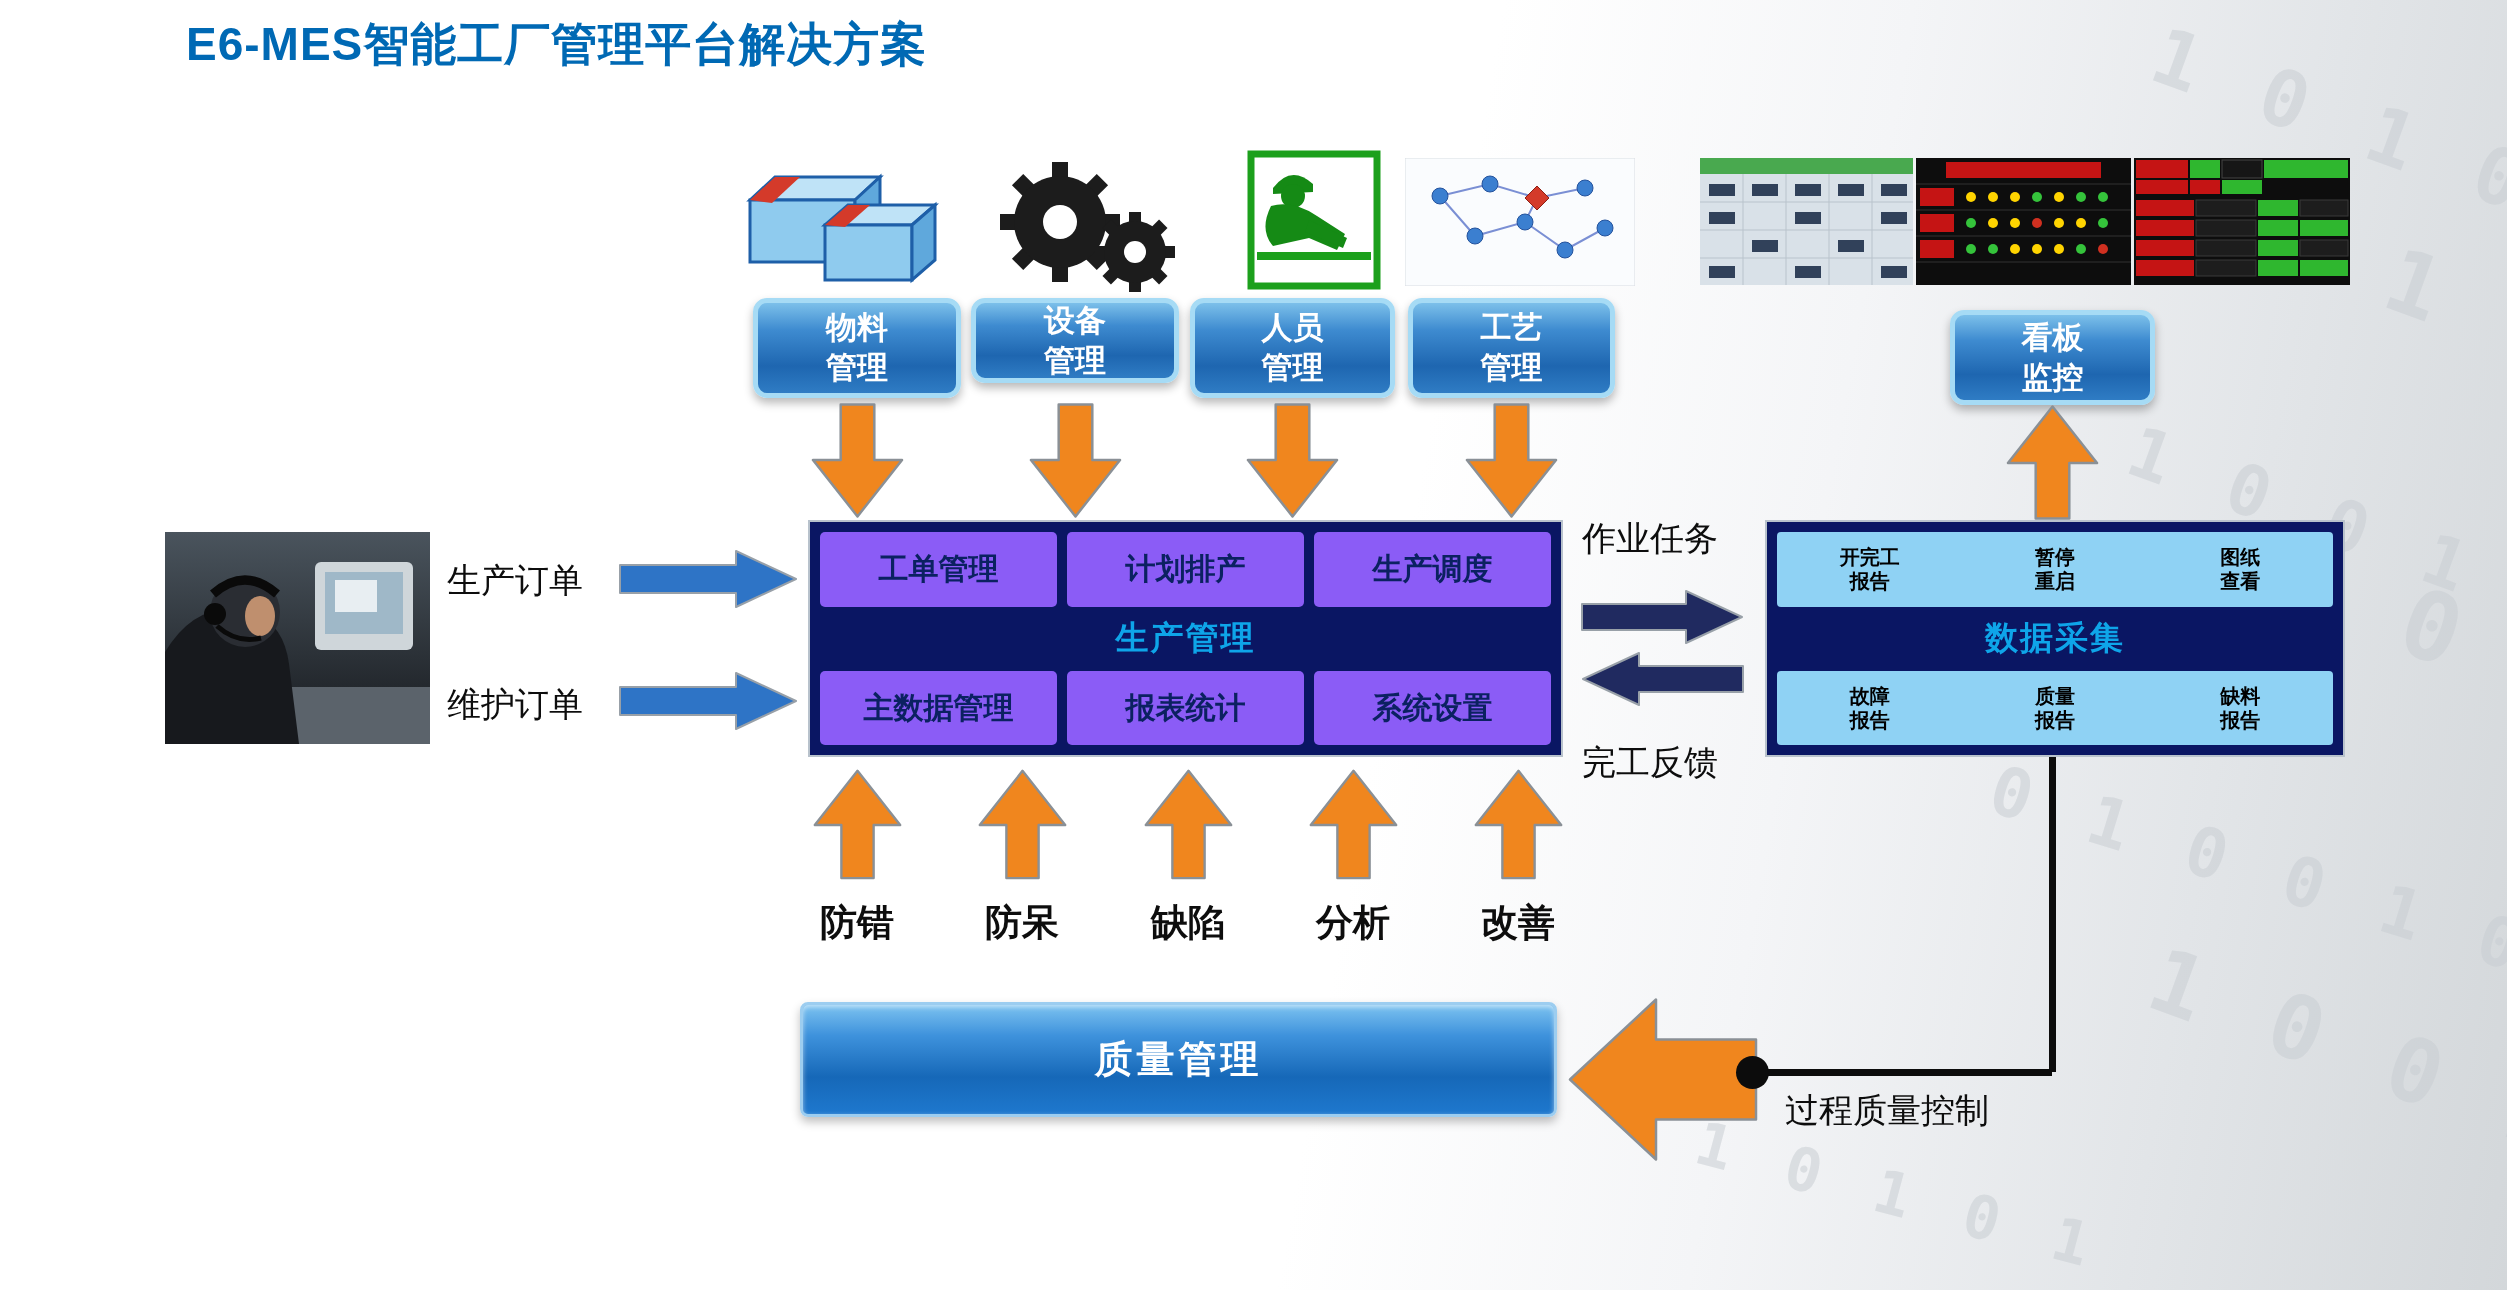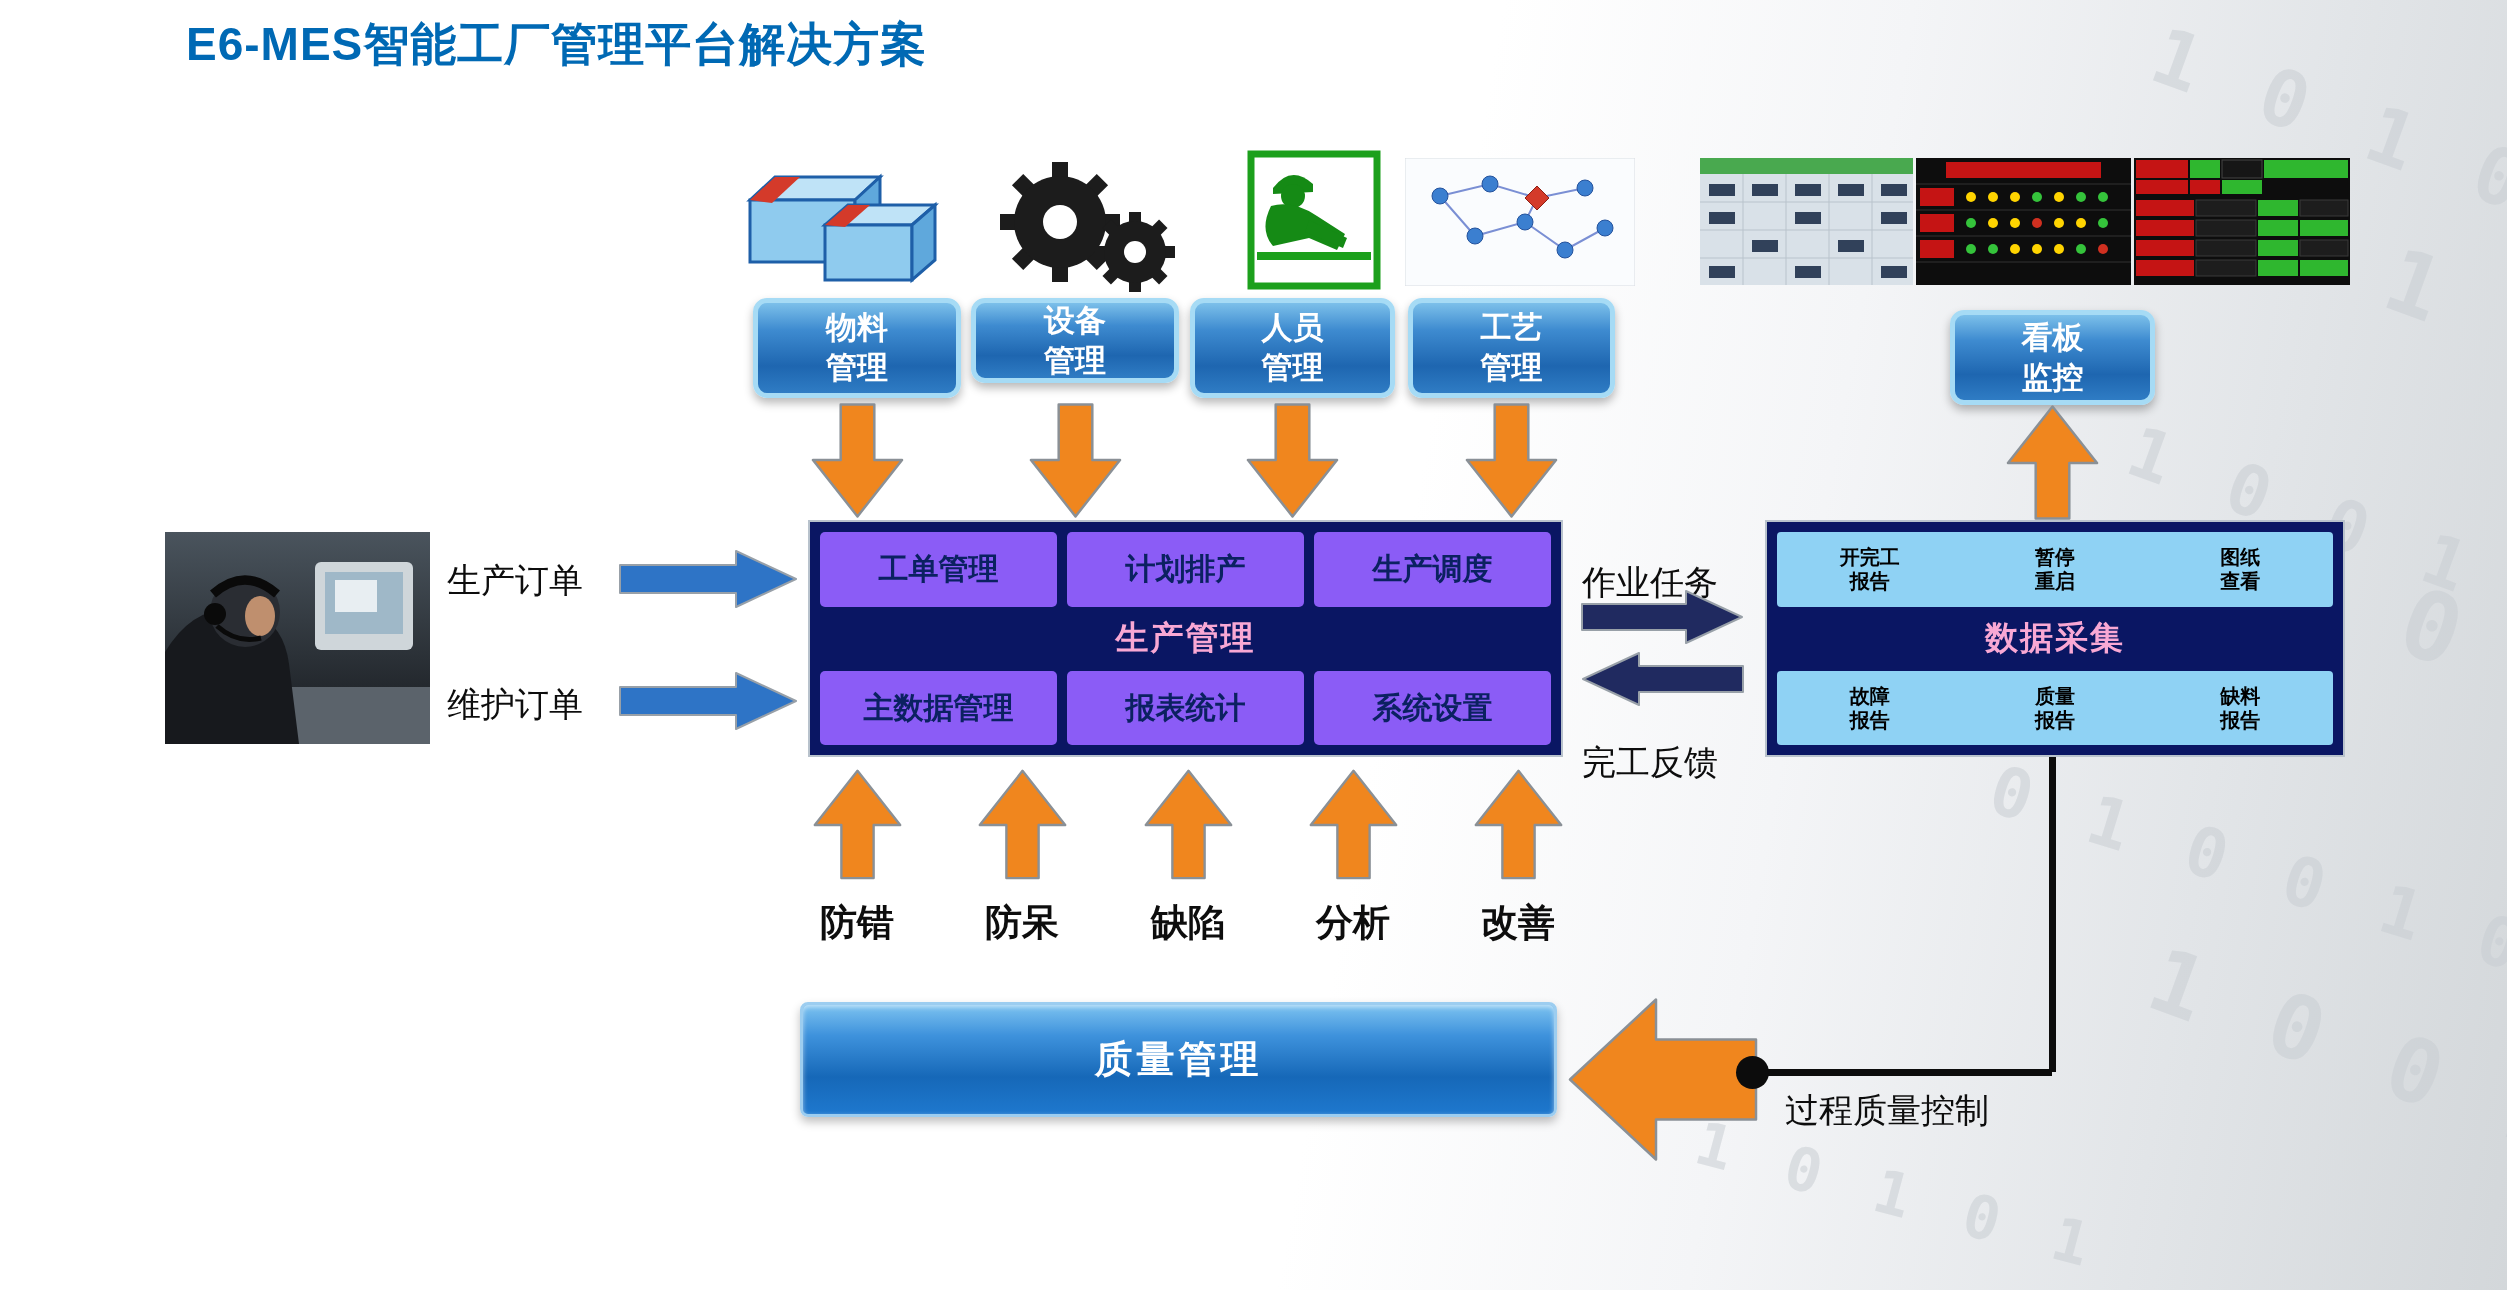--- a/index.html
+++ b/index.html
@@ -34,21 +34,21 @@
     font-size:30px;line-height:1.2;display:flex;align-items:center;justify-content:center;
     text-align:center;white-space:pre-line;
   }
   .row-solid{flex:1;display:flex;background:#8FD2F4;border-radius:4px;}
   .row-solid .cell2{
     flex:1;display:flex;align-items:center;justify-content:center;color:#000000;
     font-weight:bold;font-size:20px;line-height:1.2;text-align:center;white-space:pre-line;
   }
   .band{
     height:46px;display:flex;align-items:center;justify-content:center;
-    color:#f9a8d4;font-weight:bold;font-size:33px;letter-spacing:2px;
+    color:#0ea5e9;font-weight:bold;font-size:33px;letter-spacing:2px;
   }
   .lbl{position:absolute;z-index:2;font-size:34px;color:#0d0d0d;font-weight:500;white-space:nowrap;}
   .imp-lbl{
     position:absolute;z-index:2;font-size:37px;color:#0d0d0d;font-weight:600;
     width:130px;text-align:center;white-space:nowrap;
   }
   .quality-bar{
     position:absolute;z-index:2;box-sizing:border-box;
     left:800px;top:1002px;width:757px;height:115px;
     border:3px solid #9CCDF0;border-radius:8px;
@@ -314,21 +314,21 @@
       <div class="cell">生产调度</div>
     </div>
     <div class="band">生产管理</div>
     <div class="row">
       <div class="cell">主数据管理</div>
       <div class="cell">报表统计</div>
       <div class="cell">系统设置</div>
     </div>
   </div>
 
-  <div class="lbl" style="left:1582px;top:560px;">作业任务</div>
+  <div class="lbl" style="left:1582px;top:516px;">作业任务</div>
   <svg class="arr" style="left:1580px;top:588px;width:165px;height:58px;" viewBox="0 0 165 58">
     <path d="M2 16 L106 16 L106 3 L162 29 L106 55 L106 42 L2 42 Z" fill="#202A60" stroke="#98a0a8" stroke-width="2" stroke-linejoin="round"></path>
   </svg>
   <svg class="arr" style="left:1580px;top:650px;width:165px;height:58px;" viewBox="0 0 165 58">
     <path d="M163 16 L59 16 L59 3 L3 29 L59 55 L59 42 L163 42 Z" fill="#202A60" stroke="#98a0a8" stroke-width="2" stroke-linejoin="round"></path>
   </svg>
   <div class="lbl" style="left:1582px;top:740px;">完工反馈</div>
 
   <div class="block" style="left:1765px;top:520px;width:580px;height:237px;">
     <div class="row-solid">

